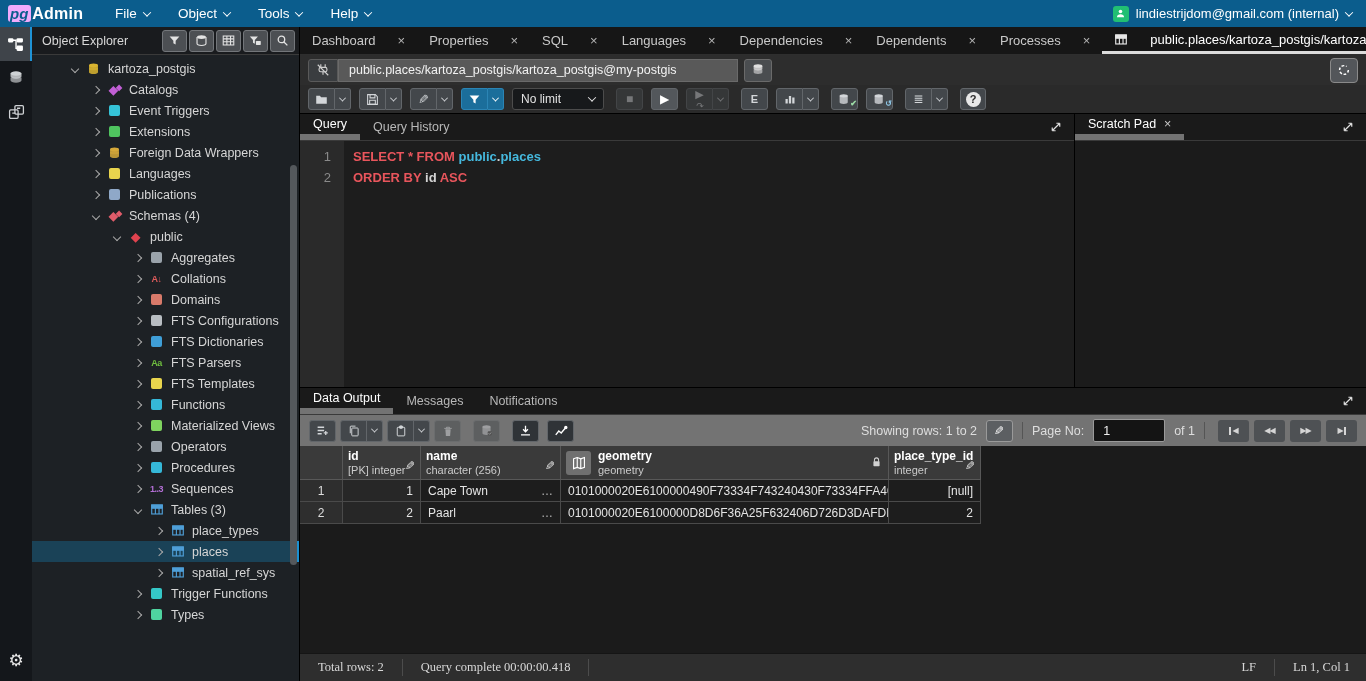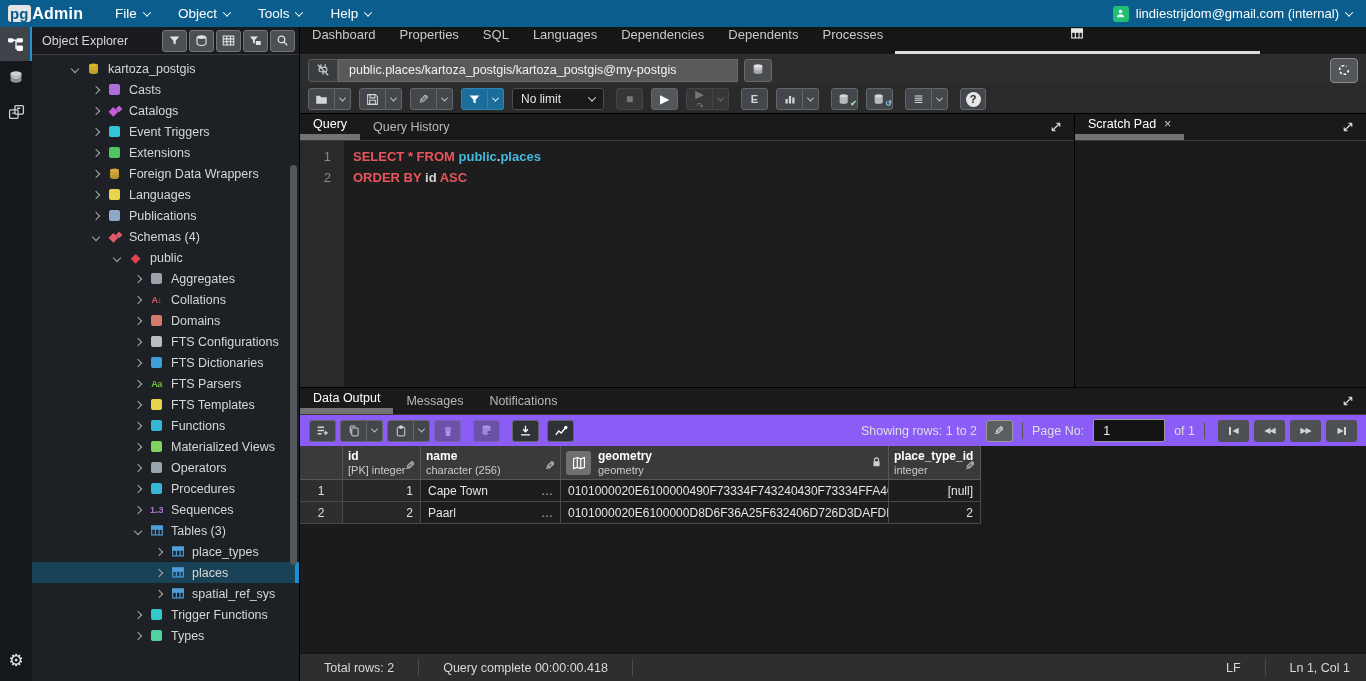--- a/index.html
+++ b/index.html
@@ -2,21 +2,21 @@
 <html><head>
 <meta charset="utf-8">
 <style>
   *{box-sizing:border-box;margin:0;padding:0;font-family:"Liberation Sans",sans-serif;}
   html,body{width:1366px;height:681px;overflow:hidden;background:#222;}
   .app{width:1366px;height:681px;display:flex;flex-direction:column;}
   svg{display:block;}
   
   .menubar{height:27px;background:#0b5d8d;display:flex;align-items:center;color:#fff;flex:none;}
   .logo{display:flex;align-items:center;margin:0 18px 0 8px;}
-  .logo .pgbox{background:#e5e5e5;color:#0b5d8d;font-weight:bold;font-size:15px;padding:0 3px 0 2px;border-radius:3px;margin-right:1px;line-height:17px;}
+  .logo .pgbox{background:#f0abfc;color:#0b5d8d;font-weight:bold;font-style:italic;font-size:15px;padding:0 3px 0 2px;border-radius:3px;margin-right:1px;line-height:17px;}
   .logo .adm{font-weight:bold;font-size:16px;letter-spacing:.2px;}
   .menu{display:flex;align-items:center;gap:7px;padding:0 14px;font-size:13.5px;height:42px;cursor:default;}
   .chev{display:inline-block;width:6px;height:6px;border-right:1.6px solid currentColor;border-bottom:1.6px solid currentColor;transform:rotate(45deg) translate(-1px,-1px);}
   .userchip{margin-left:auto;display:flex;align-items:center;gap:7px;font-size:13px;padding-right:14px;}
   .avatar{width:16px;height:16px;background:#21bf73;border-radius:3px;display:flex;align-items:center;justify-content:center;}
   
   .workspace{flex:1;display:flex;min-height:0;}
   .activitybar{width:32px;background:#14171b;display:flex;flex-direction:column;align-items:center;flex:none;color:#cfd2d5;}
   .abtn{width:32px;height:34px;display:flex;align-items:center;justify-content:center;}
   .abtn.active{background:#3f444a;border-right:2px solid #1f93d6;}
@@ -32,21 +32,21 @@
   .tchev{display:inline-block;width:6px;height:6px;border-right:1.5px solid #a8a8a8;border-bottom:1.5px solid #a8a8a8;flex:none;}
   .tchev.r{transform:rotate(-45deg);}
   .tchev.d{transform:rotate(45deg);}
   .ticon{width:15px;height:13px;flex:none;margin:0 7px 0 8px;display:flex;align-items:center;justify-content:center;font-size:11px;font-weight:bold;}
   .tbox{width:11px;height:11px;border-radius:2px;}
   .ttext{font-size:9px;font-weight:bold;letter-spacing:-.5px;}
   .scrollthumb{position:absolute;right:2px;top:110px;width:7px;height:400px;background:#54585c;border-radius:4px;}
   
   .main{flex:1;display:flex;flex-direction:column;min-width:0;background:#2a2a2a;}
   .maintabs{height:28px;background:#161616;display:flex;align-items:stretch;color:#c9c9c9;font-size:13px;flex:none;border-bottom:1px solid #2e2e2e;}
-  .mtab{display:flex;align-items:center;gap:22px;padding:0 12px;cursor:default;white-space:nowrap;flex-direction:column;}
+  .mtab{display:flex;align-items:center;gap:22px;padding:0 12px;cursor:default;white-space:nowrap;}
   .mtab .x{color:#b5b5b5;font-size:13px;}
   .mtab.active{color:#fff;border-bottom:3px solid #dcdcdc;}
   
   .connbar{height:30px;background:#2d2d2d;display:flex;align-items:center;padding:0 8px;gap:0;flex:none;}
   .connplug{width:30px;height:23px;background:#3a3d40;border:1px solid #5a5a5a;border-radius:3px 0 0 3px;display:flex;align-items:center;justify-content:center;color:#cfcfcf;}
   .connfield{width:400px;height:23px;background:#595959;border:1px solid #6a6a6a;color:#f2f2f2;font-size:12.5px;display:flex;align-items:center;padding:0 10px;white-space:nowrap;overflow:hidden;}
   .conndb{width:28px;height:23px;background:#4a4d50;border:1px solid #6a6a6a;border-radius:3px;margin-left:6px;display:flex;align-items:center;justify-content:center;color:#e0e0e0;}
   .refreshbtn{margin-left:auto;width:28px;height:25px;background:#53565a;border:1px solid #8a8a8a;border-radius:4px;display:flex;align-items:center;justify-content:center;color:#fff;}
   
   .qtoolbar{height:28px;display:flex;align-items:center;padding:0 8px;gap:8px;flex:none;background:#2a2a2a;}
@@ -72,21 +72,21 @@
   .editor{flex:1;display:flex;background:#1d1d1d;font-family:"DejaVu Sans Mono",monospace;font-size:13px;line-height:21px;}
   .gutter{width:44px;background:#2a2a2a;color:#8a8a8a;text-align:right;padding:5px 13px 0 0;flex:none;}
   .code{padding:5px 0 0 9px;white-space:pre;}
   .c-kw{color:#e8555c;font-weight:bold;}
   .c-id{color:#45b8dd;font-weight:bold;}
   .c-pl{color:#d4d4d4;font-weight:bold;}
   .spanel{flex:1;display:flex;flex-direction:column;background:#1b1b1b;}
   .spanel .body{flex:1;}
   
   .results{flex:1;display:flex;flex-direction:column;min-height:0;border-top:1px solid #000;background:#1b1b1b;}
-  .rtoolbar{height:31px;background:#8b5cf6;display:flex;align-items:center;padding:0 9px;gap:4px;flex:none;}
+  .rtoolbar{height:31px;background:#737373;display:flex;align-items:center;padding:0 9px;gap:4px;flex:none;}
   .rtoolbar .right{margin-left:auto;display:flex;align-items:center;gap:9px;color:#dedede;font-size:12.5px;}
   .editpencil{width:27px;height:22px;background:#5c5f62;border:1px solid #9a9a9a;border-radius:3px;display:flex;align-items:center;justify-content:center;color:#fff;font-size:12px;}
   .vsep{width:1px;height:17px;background:#555;}
   .pageinput{width:72px;height:23px;background:#141414;border:1px solid #9a9a9a;border-radius:2px;color:#eee;font-size:12.5px;padding:0 9px;}
   .pag{display:flex;gap:5px;margin-left:4px;}
   .pbtn{width:31px;height:22px;background:#4e5154;border-radius:3px;display:flex;align-items:center;justify-content:center;color:#d5d5d5;font-size:8px;gap:1px;letter-spacing:-1px;}
   .pbtn .bar{width:2px;height:8px;background:#d5d5d5;}
   
   .grid{flex:none;font-size:12px;color:#e4e4e4;}
   .ghead{display:flex;height:34px;}
@@ -99,21 +99,21 @@
   .lock{position:absolute;right:6px;top:10px;color:#d0d0d0;}
   .grow{display:flex;height:22px;}
   .gc{border-right:1px solid #4a4a4a;border-bottom:1px solid #4a4a4a;display:flex;align-items:center;padding:0 7px;background:#1d1d1d;white-space:nowrap;overflow:hidden;}
   .gc.num{background:#2e2e2e;justify-content:center;color:#dedede;}
   .gc.idcol{background:#272727;}
   .gc.r{justify-content:flex-end;}
   .gc .ell{margin-left:auto;color:#b8b8b8;}
   .gridfill{flex:1;background:#1b1b1b;}
   
   .statusbar{height:28px;background:#2e2e2e;border-top:1px solid #151515;display:flex;align-items:center;color:#d8d8d8;font-size:12.5px;flex:none;}
-  .sitem{padding:0 24px;height:17px;display:flex;align-items:center;border-right:1px solid #4c4c4c;}
+  .sitem{padding:0 18px;height:17px;display:flex;align-items:center;border-right:1px solid #4c4c4c;font-family:Liberation Serif, serif;}
   .sright{margin-left:auto;display:flex;align-items:center;}
   .sright .sitem:last-child{border-right:none;padding-right:16px;}
 </style>
 </head>
 <body>
 
 <div class="app">
 
   <div class="menubar">
     <div class="logo">
@@ -206,27 +206,20 @@
       <div class="trow" style="padding-left:40px;">
             <span class="tchev d"></span>
             <span class="ticon">
               <svg width="13" height="12" viewBox="0 0 16 16" fill="#d9b430">
                 <ellipse cx="8" cy="3.2" rx="6" ry="2.4"></ellipse>
                 <path d="M2 3.2v9c0 1.3 2.7 2.4 6 2.4s6-1.1 6-2.4v-9z" opacity=".85"></path>
                 <ellipse cx="8" cy="7.5" rx="6" ry="2.2" opacity=".6"></ellipse>
               </svg>
             </span>
             <span>kartoza_postgis</span>
-          </div>
-          <div class="trow" style="padding-left:61px;">
-            <span class="tchev r"></span>
-            <span class="ticon">
-              <span class="tbox" style="background:#b06fd8;"></span>
-            </span>
-            <span>Casts</span>
           </div>
           <div class="trow" style="padding-left:61px;">
             <span class="tchev r"></span>
             <span class="ticon">
               <span style="color:#c25fd6;font-size:12px;letter-spacing:-2px;">◆<span style="font-size:8px;vertical-align:top;">◆</span></span>
             </span>
             <span>Catalogs</span>
           </div>
           <div class="trow" style="padding-left:61px;">
             <span class="tchev r"></span>

